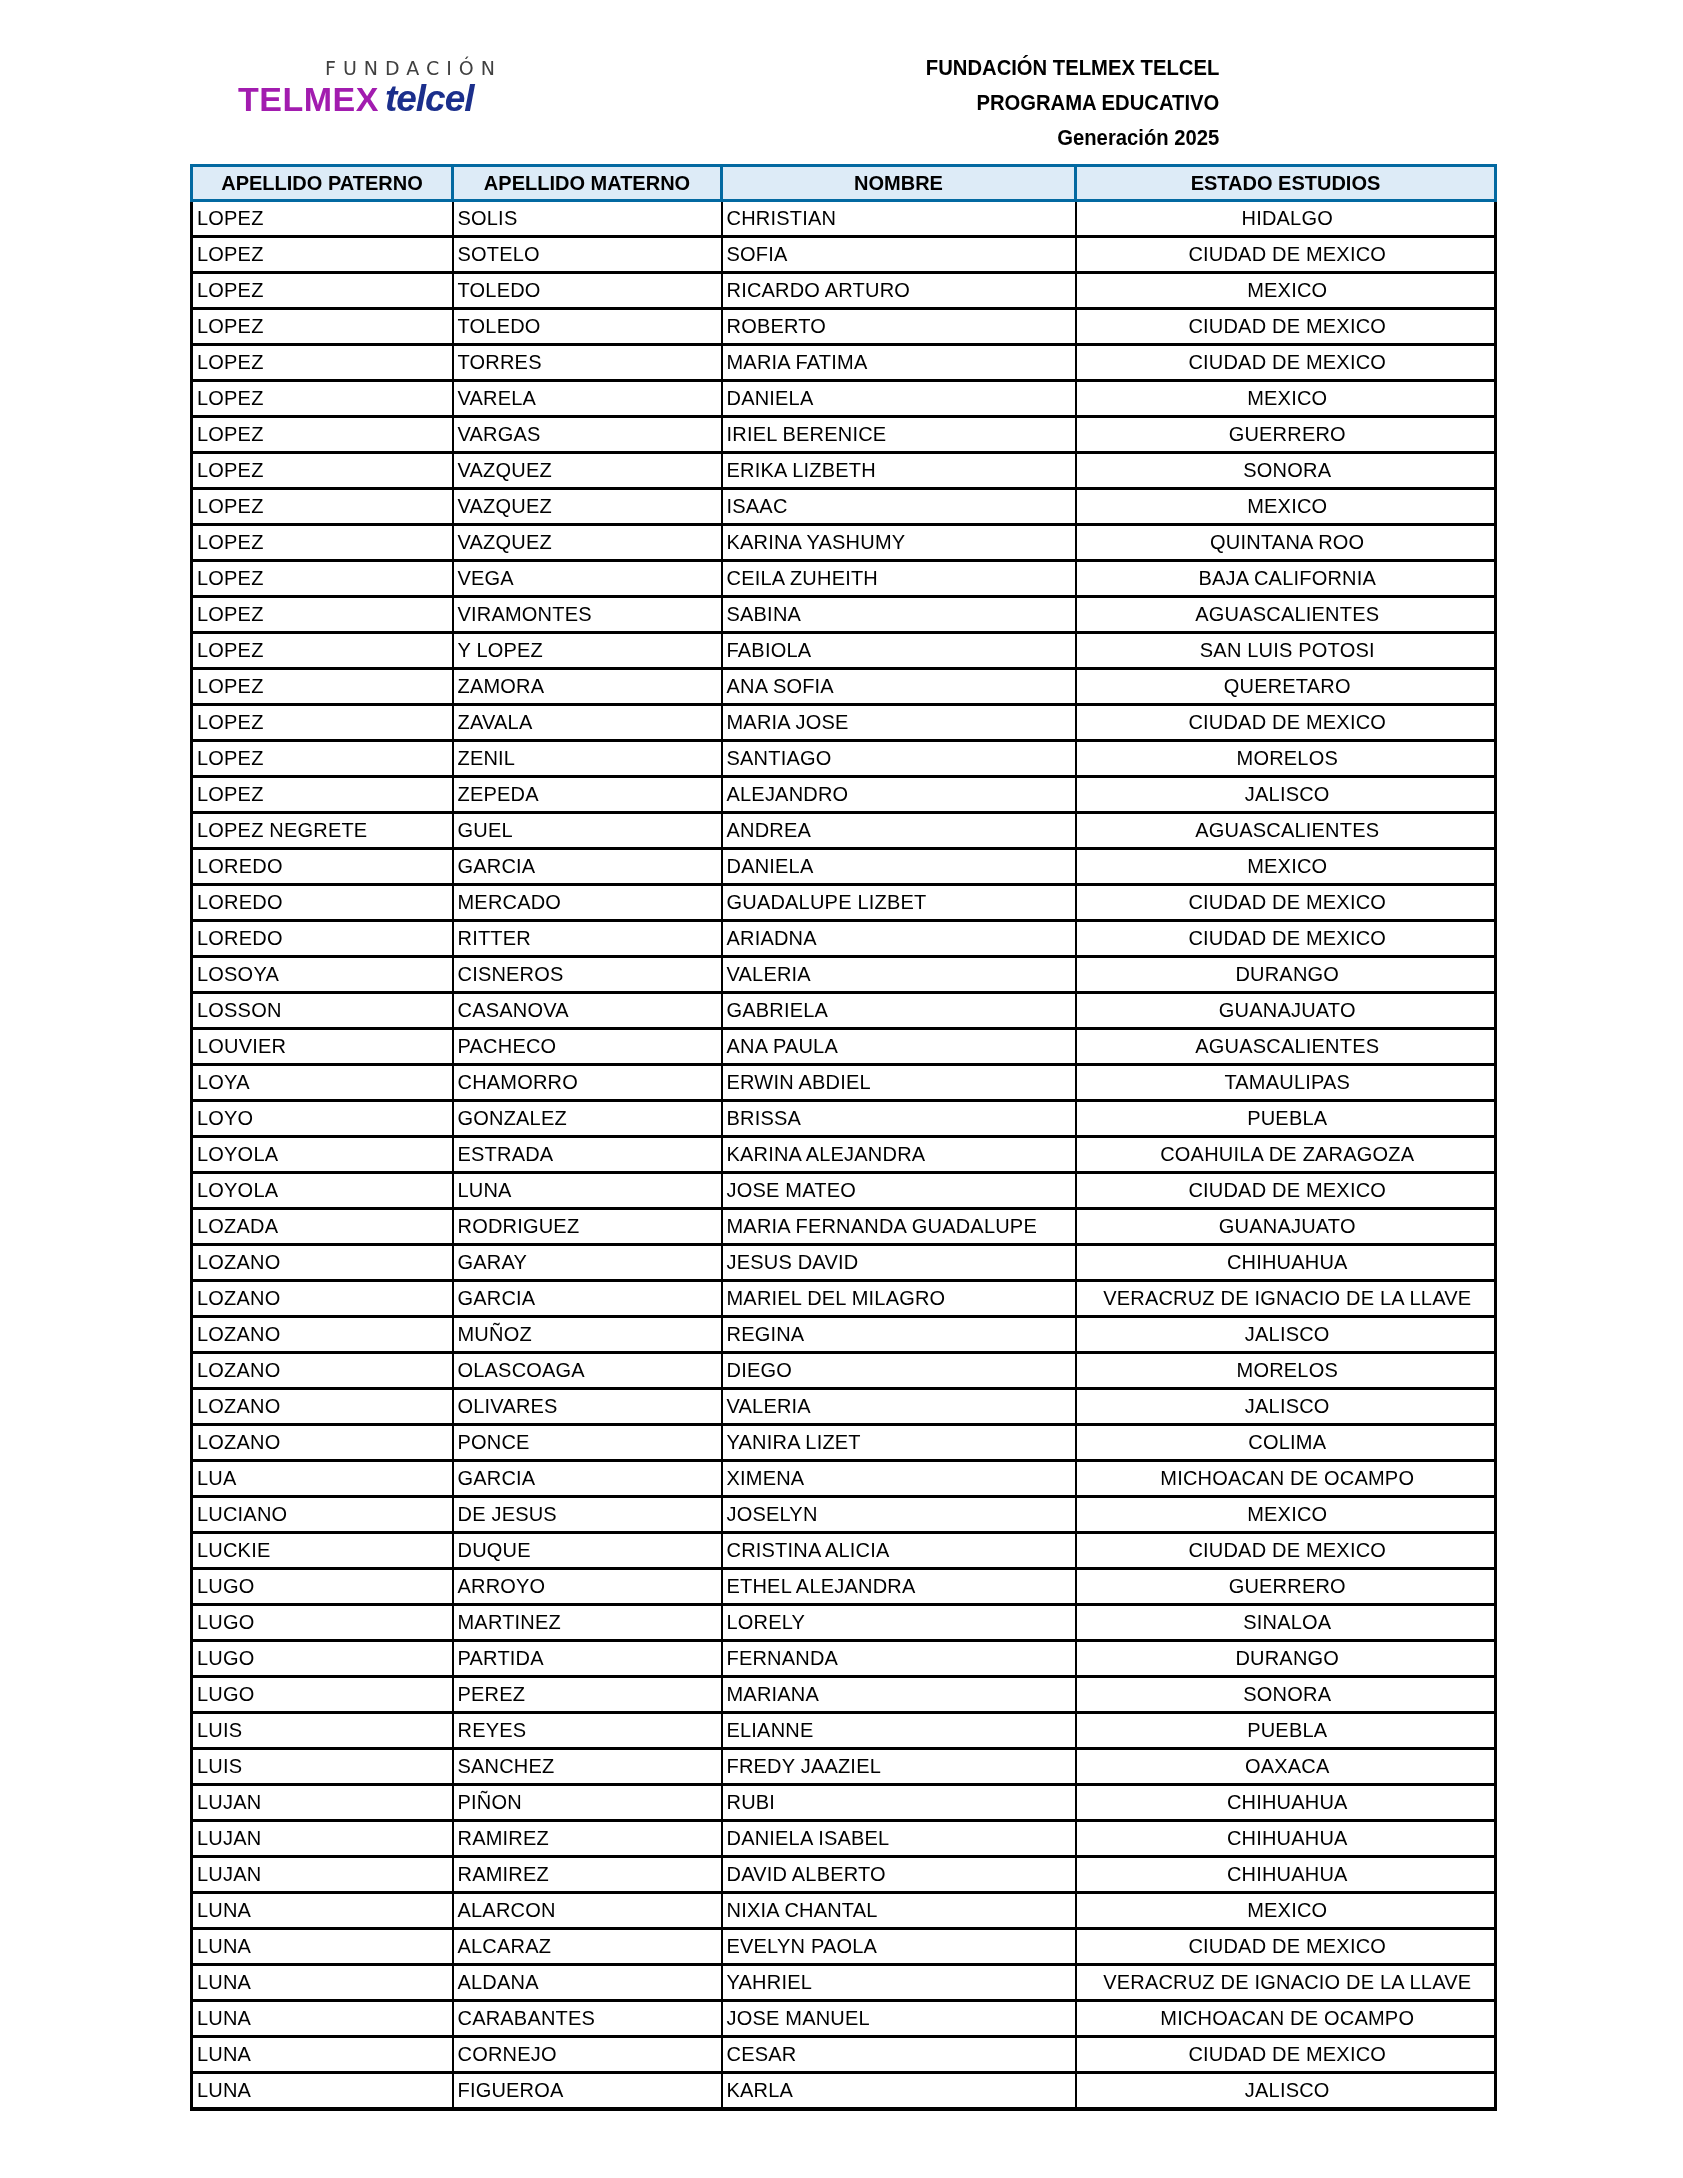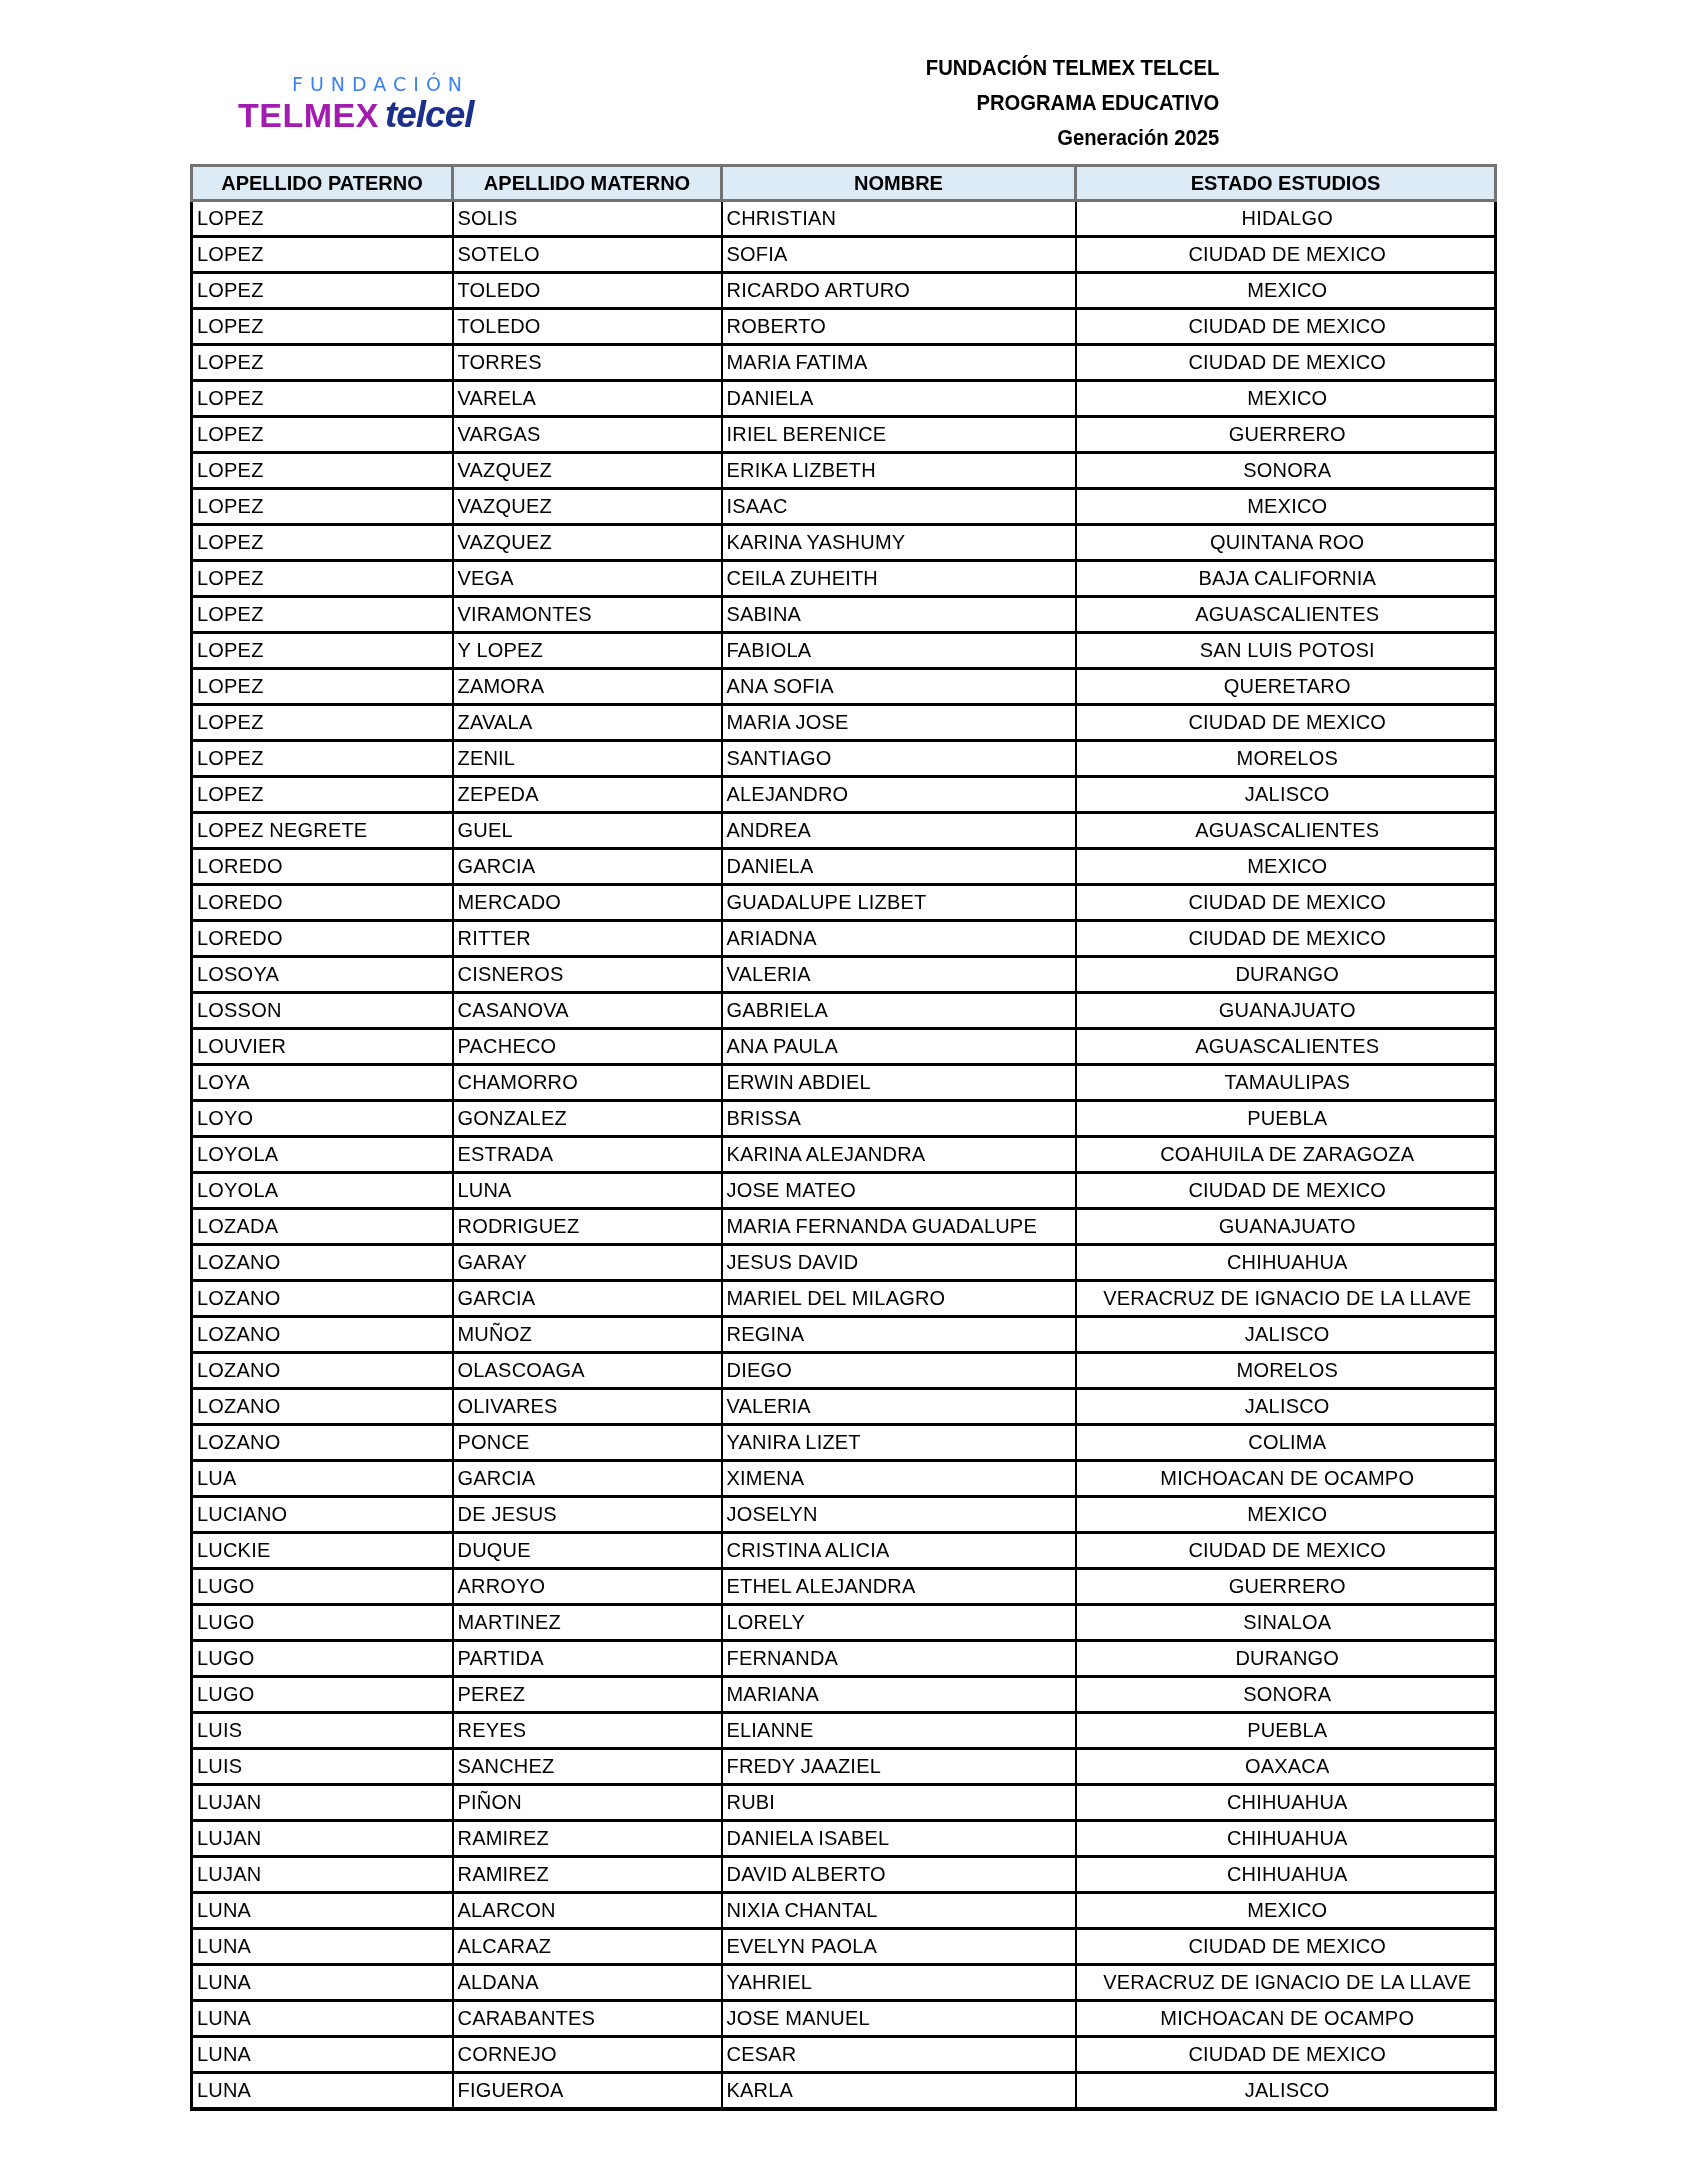--- a/index.html
+++ b/index.html
@@ -1,26 +1,26 @@
 <!DOCTYPE html>
 <html><head>
   <meta charset="utf-8">
   <style>
     html, body { margin: 0; padding: 0; background: #ffffff; }
     body { width: 1683px; height: 2178px; position: relative; overflow: hidden; font-family: "Liberation Sans", sans-serif; color: #000; }
     .logo { position: absolute; left: 238px; top: 57px; width: 297px; height: 69px; }
-    .logo-top { font-family: "DejaVu Sans", sans-serif; font-size: 19px; letter-spacing: 7px; color: #3b82f6; font-weight: normal; text-align: left; padding-left: 54px; line-height: 22px; margin-top: 16px; }
+    .logo-top { font-family: "DejaVu Sans", sans-serif; font-size: 19px; letter-spacing: 7px; color: #404040; font-weight: normal; text-align: center; padding-left: 54px; line-height: 22px; }
     .logo-bottom { white-space: nowrap; line-height: 40px; }
     .logo-telmex { font-family: "Liberation Sans", sans-serif; font-weight: bold; font-size: 34px; color: #a21caf; letter-spacing: 0.5px; }
     .logo-telcel { font-family: "Liberation Sans", sans-serif; font-weight: bold; font-style: italic; font-size: 37px; color: #1b2f8c; margin-left: 6px; letter-spacing: -1px; }
     .titles { position: absolute; left: 554px; width: 693px; top: 50px; text-align: right; }
     .titles div { font-family: "Liberation Sans", sans-serif; font-weight: bold; font-size: 22px; line-height: 35px; transform: scaleX(0.92); }
     table { position: absolute; left: 190px; top: 164px; width: 1305px; border-collapse: collapse; table-layout: fixed; }
     col.c1 { width: 261px; } col.c2 { width: 269px; } col.c3 { width: 354px; } col.c4 { width: 420px; }
-    th { background: #ddebf7; font-weight: bold; font-size: 20px; height: 32px; text-align: center; border: 3px solid #737373; border-top-width: 3px; padding: 0; }
+    th { background: #ddebf7; font-weight: bold; font-size: 20px; height: 32px; text-align: center; border: 3px solid #0369a1; border-top-width: 3px; padding: 0; }
     td { font-size: 20px; height: 33px; border-left: 2px solid #000; border-right: 2px solid #000; border-bottom: 3px solid #000; padding: 0 0 0 4px; white-space: nowrap; overflow: hidden; letter-spacing: 0.2px; }
     td:first-child { border-left-width: 3px; }
     td:last-child { border-right-width: 3px; text-align: center; }
     tbody tr:last-child td { border-bottom-width: 4px; }
   </style>
 </head>
 <body>
 
 <div class="logo">
   <div class="logo-top">FUNDACIÓN</div>

